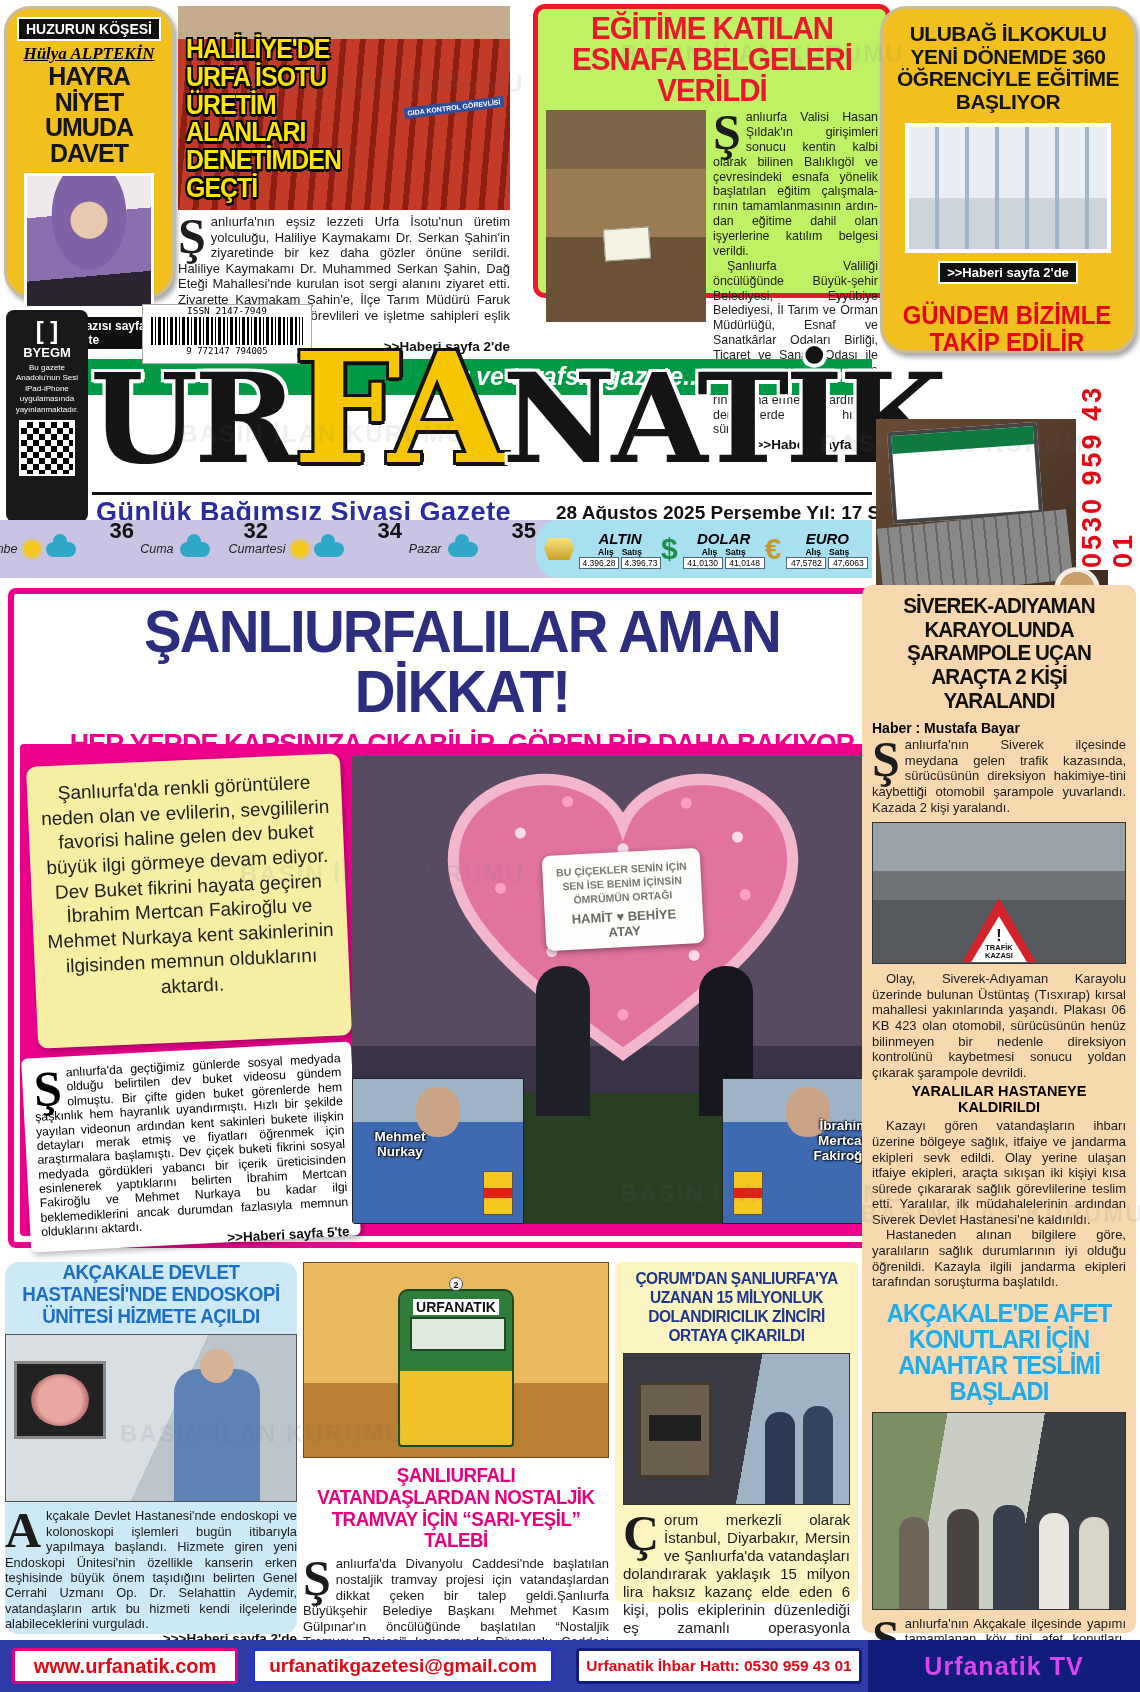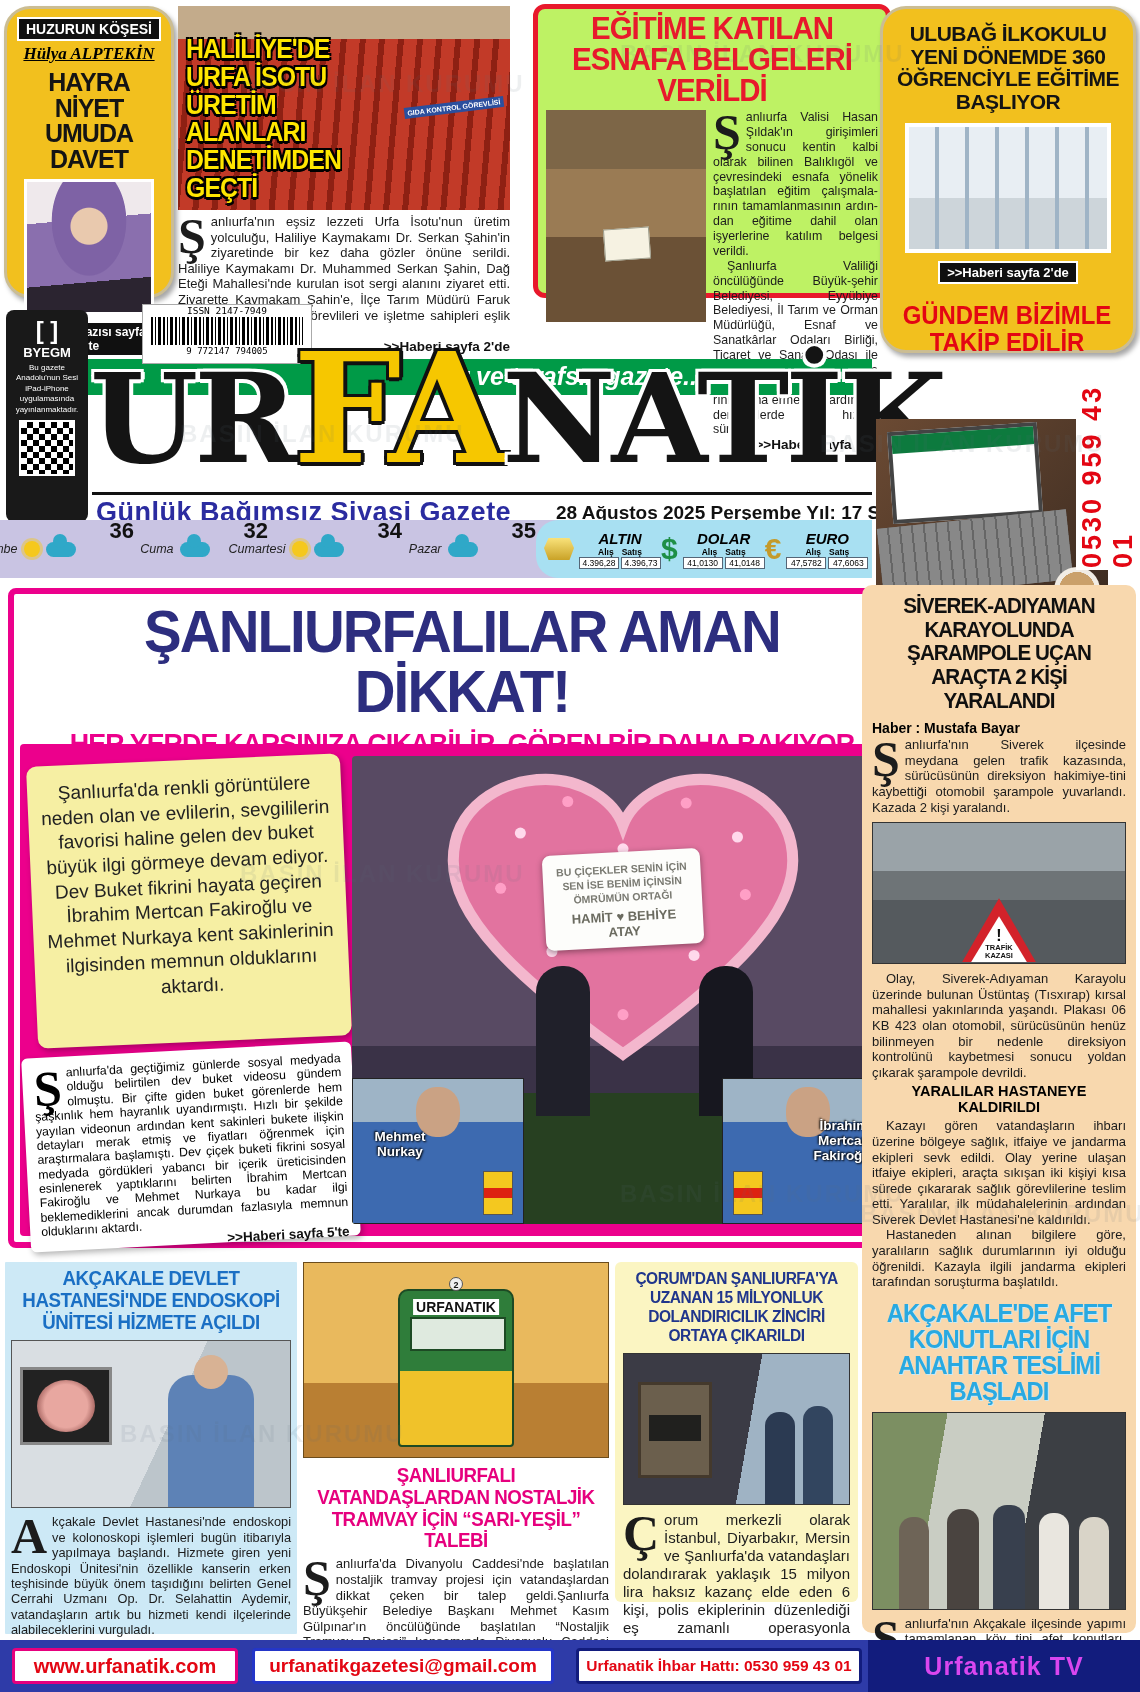--- a/index.html
+++ b/index.html
@@ -5,21 +5,21 @@
   * { margin:0; padding:0; box-sizing:border-box; }
   body { background:#777; font-family:"Liberation Sans", sans-serif; }
   #page { position:relative; width:1140px; height:1692px; background:#fff; margin:0 auto; overflow:hidden; }
   .abs { position:absolute; }
   .wm { position:absolute; color:#5a6b7a; opacity:.10; font-weight:bold; font-size:24px; letter-spacing:2px; pointer-events:none; white-space:nowrap; z-index:50; }
 
   
   .ybox { background:#f2c01e; border:3px solid #cbbd93; border-radius:26px; box-shadow:3px 4px 5px rgba(0,0,0,.35); text-align:center; padding:8px 6px; }
   .badge-dark { display:inline-block; background:#101010; color:#fff; font-weight:bold; border:2px solid #fff; padding:2px 7px; }
   .huzur-author { font-family:"Liberation Serif", serif; font-style:italic; font-weight:bold; font-size:17px; text-decoration:underline; margin-top:3px; }
-  .huzur-title { font-size:25px; font-weight:800; line-height:1.02; color:#141414; margin-top:6px; letter-spacing:-1px; }
+  .huzur-title { font-size:25px; font-weight:800; line-height:1.02; color:#141414; margin-top:0; letter-spacing:-1px; }
   .photo { position:relative; overflow:hidden; }
   .ph-huzur { width:130px; height:136px; margin:7px auto 6px; border:3px solid #fff; background:
       radial-gradient(circle at 50% 34%, #e9c9ae 0 17%, transparent 18%),
       radial-gradient(ellipse at 50% 30%, #7e62a5 0 42%, transparent 43%),
       linear-gradient(175deg,#efe9ec 0 30%, #8a6fae 30% 75%, #2b2430 75%); }
   .ph-isot { width:100%; height:204px; background:
       linear-gradient(#c3ab8b 0 16%, transparent 16%),
       repeating-linear-gradient(95deg,#c23a28 0 13px,#8e2013 13px 19px); }
   .isot-head { position:absolute; left:8px; top:30px; width:225px; color:#ffe600; font-weight:800; font-size:27px; line-height:1.03; letter-spacing:-1px; transform:scaleX(.92); transform-origin:left;
       text-shadow:-2px -2px 0 #000,2px -2px 0 #000,-2px 2px 0 #000,2px 2px 0 #000,0 3px 0 #000; text-align:left; }
@@ -106,21 +106,21 @@
   .tri { position:absolute; left:50%; bottom:1px; transform:translateX(-50%); width:74px; height:64px; clip-path:polygon(50% 0,100% 100%,0 100%); background:#d3222a; display:flex; align-items:flex-end; justify-content:center; }
   .tri-in { width:56px; height:46px; clip-path:polygon(50% 0,100% 100%,0 100%); background:#fff; text-align:center; font-size:7.5px; font-weight:900; color:#111; display:flex; flex-direction:column; justify-content:flex-end; padding-bottom:2px; line-height:1.1; }
   .tri-in::before { content:"!"; font-size:16px; font-weight:900; color:#111; line-height:1; }
   .midhead { text-align:center; font-weight:900; font-size:14.5px; margin:3px 0; }
   .afet-head { color:#29a9e1; font-weight:900; font-size:25px; line-height:1.04; text-align:center; letter-spacing:-1px; margin-top:10px; transform:scaleX(.95);
       text-shadow:1px 1px 0 #c8e9f7; }
   .ph-afet { width:100%; height:198px; margin:8px 0 6px; background:linear-gradient(100deg,#7c8f62 0 26%, #c9cdc3 26% 60%, #3c3f44 60%); position:relative; border:1px solid #333; }
   .pperson { position:absolute; bottom:0; border-radius:14px 14px 0 0; }
 
   
-  .bluebox { background:#cde9f6; border-radius:1px; padding:6px; }
+  .bluebox { background:#cde9f6; border-radius:14px; padding:0; }
   .endo-head { color:#1a6fc4; font-weight:900; font-size:19.5px; text-align:center; line-height:1.12; letter-spacing:-0.5px; transform:scaleX(.96); }
   .ph-endo { width:100%; height:168px; margin:7px 0 6px; background:linear-gradient(115deg,#d9dee2 0 55%, #bcc5cb 55%); position:relative; border:1px solid #555; }
   .monitor { position:absolute; left:8px; top:26px; width:92px; height:78px; background:#222; border:3px solid #888; }
   .monitor::before { content:""; position:absolute; left:14px; top:10px; width:58px; height:52px; border-radius:50%; background:radial-gradient(circle,#e8a7a0 0 55%, #7c3b38 90%); }
   .surgeon { position:absolute; right:36px; top:34px; width:86px; height:132px; background:#5d82b6; border-radius:24px 24px 0 0; }
   .surgeon::before { content:""; position:absolute; left:50%; top:-20px; transform:translateX(-50%); width:34px; height:34px; border-radius:50%; background:#d8b294; }
   .ph-tram { width:100%; height:196px; background:linear-gradient(#e9b95d 0 62%, #b97f33 62%), linear-gradient(#d9a84c,#8a5c22); position:relative; border:1px solid #6b4c1c; overflow:hidden; }
   .tram { position:absolute; left:50%; bottom:10px; transform:translateX(-50%); width:116px; height:158px; background:linear-gradient(#2f7d3a 0 52%, #f0c22a 52%); border-radius:10px 10px 4px 4px; border:2px solid #1d4a24; }
   .tram-win { position:absolute; left:10px; top:26px; width:96px; height:34px; background:#dfeadf; border:2px solid #1d4a24; }
   .tram-sign { position:absolute; left:50%; top:8px; transform:translateX(-50%); background:#fff; color:#111; font-size:14px; font-weight:bold; padding:0 3px; }

